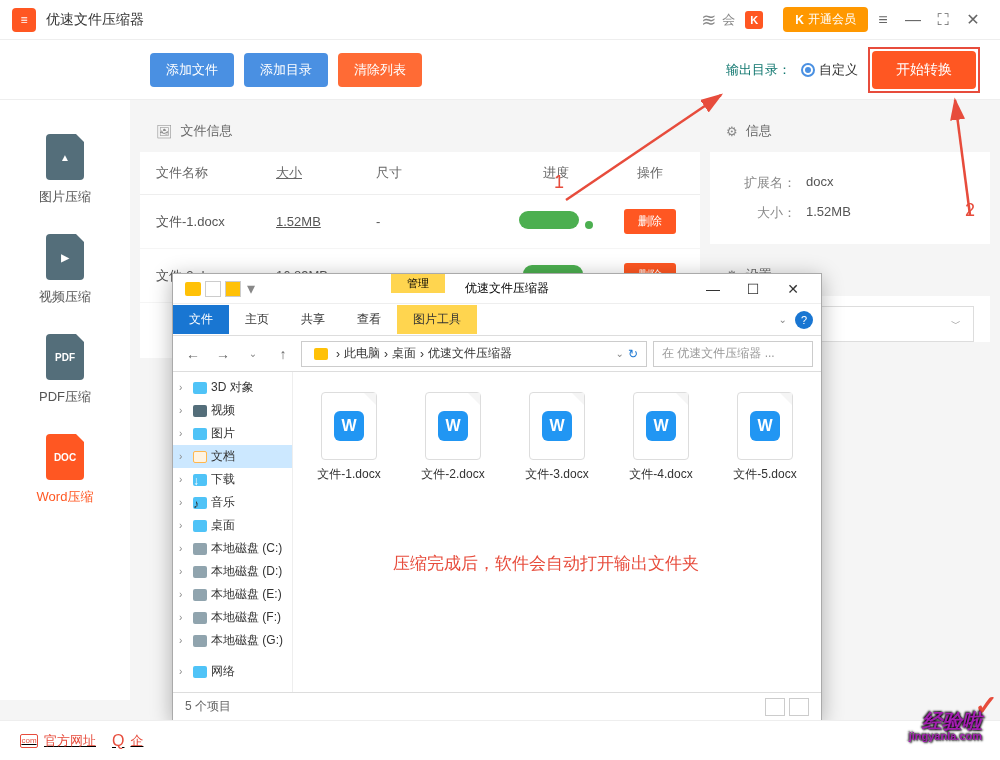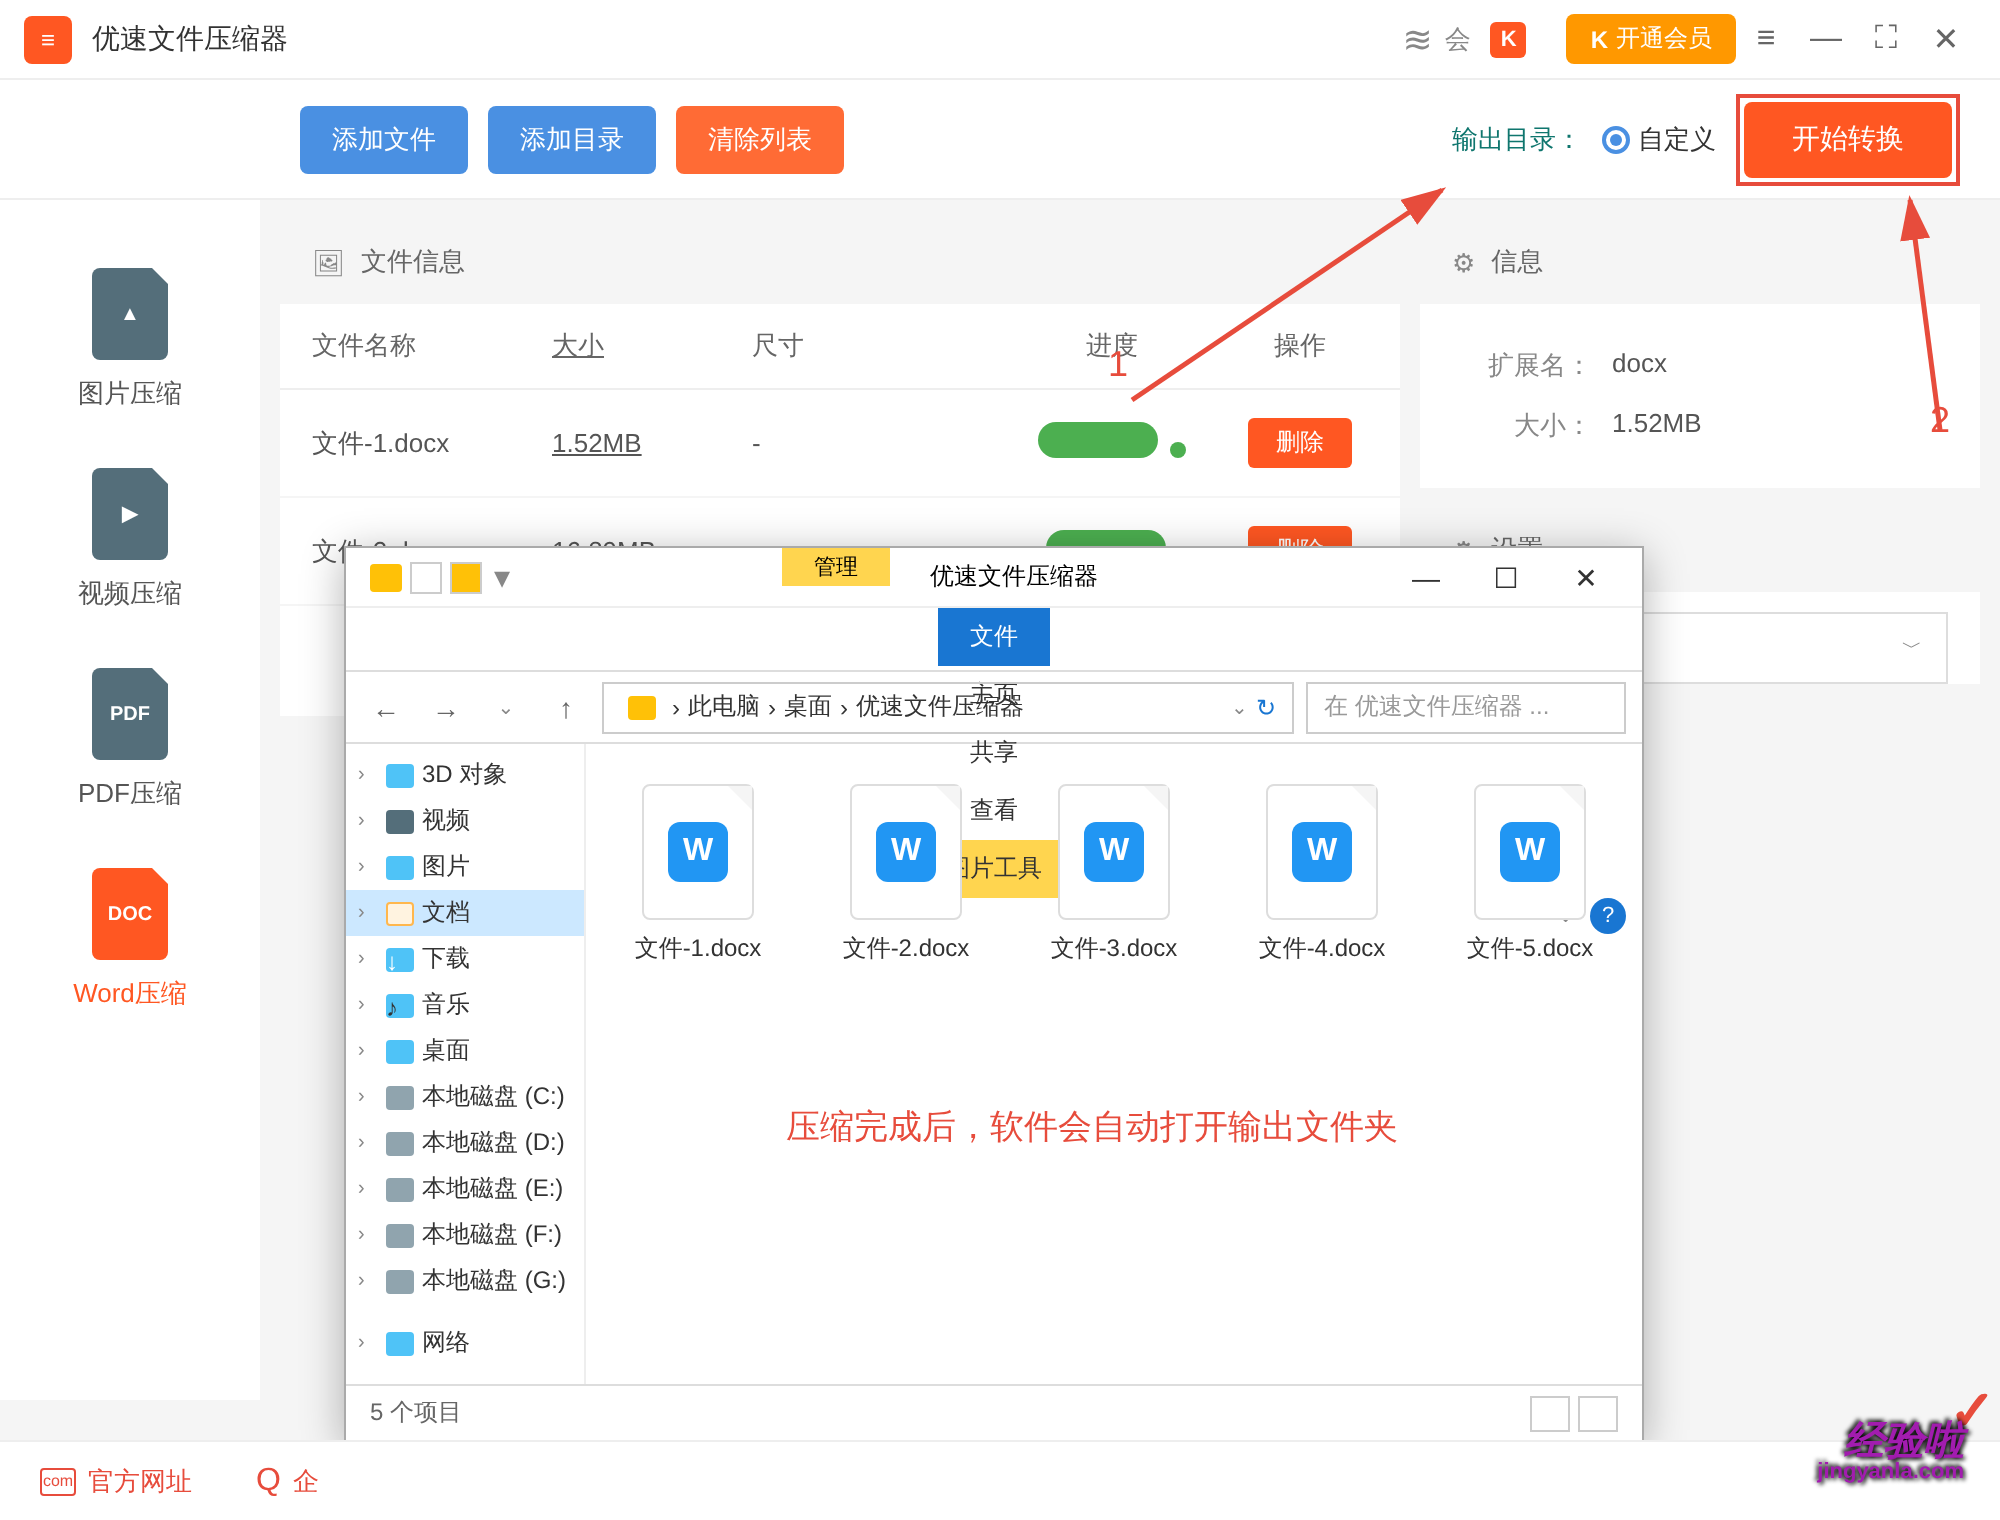--- a/index.html
+++ b/index.html
@@ -72,21 +72,21 @@
 .select-box { border: 1px solid #ddd; padding: 8px 12px; display: flex; justify-content: space-between; align-items: center; font-size: 13px; color: #555; margin: 10px 16px 16px; }
 
 
 .explorer { position: absolute; left: 172px; top: 273px; width: 650px; height: 448px; background: #fff; border: 1px solid #aaa; box-shadow: 0 4px 20px rgba(0,0,0,0.3); }
 .exp-titlebar { height: 30px; display: flex; align-items: center; padding: 0 8px; background: #fff; border-bottom: 1px solid #eee; }
 .exp-ico-folder { width: 16px; height: 14px; background: #ffc107; border-radius: 2px; margin: 0 4px; }
 .exp-qat { display: flex; gap: 4px; align-items: center; }
 .qat-item { width: 16px; height: 16px; border: 1px solid #ccc; }
 .exp-title-spacer { flex: 1; }
 .exp-winbtn { width: 40px; height: 28px; display: flex; align-items: center; justify-content: center; color: #333; font-size: 14px; }
-.exp-ribbon { height: 32px; display: flex; align-items: center; background: #fff; border-bottom: 1px solid #ddd; flex-direction: column; }
+.exp-ribbon { height: 32px; display: flex; align-items: center; background: #fff; border-bottom: 1px solid #ddd; }
 .ribbon-tab { padding: 6px 16px; font-size: 12px; color: #333; }
 .ribbon-tab.file { background: #1976d2; color: #fff; }
 .ribbon-tab.tools { background: #ffd54f; }
 .ribbon-context { background: #ffd54f; padding: 2px 16px; font-size: 11px; position: absolute; top: 0; left: 218px; }
 .exp-ribbon-right { margin-left: auto; display: flex; gap: 8px; padding-right: 8px; align-items: center; }
 .help-circle { width: 18px; height: 18px; border-radius: 50%; background: #1976d2; color: #fff; display: flex; align-items: center; justify-content: center; font-size: 11px; }
 .exp-nav { height: 36px; display: flex; align-items: center; padding: 4px 8px; gap: 6px; border-bottom: 1px solid #ddd; }
 .nav-arrow { width: 24px; height: 24px; display: flex; align-items: center; justify-content: center; color: #666; font-size: 14px; }
 .nav-path { flex: 1; border: 1px solid #ccc; height: 26px; display: flex; align-items: center; padding: 0 8px; font-size: 12px; color: #333; gap: 4px; }
 .nav-search { width: 160px; border: 1px solid #ccc; height: 26px; padding: 0 8px; font-size: 12px; color: #999; display: flex; align-items: center; }
@@ -117,21 +117,21 @@
 .status-ico { width: 20px; height: 18px; border: 1px solid #ccc; }
 .exp-annotation { position: absolute; top: 180px; left: 100px; color: #e74c3c; font-size: 17px; }
 
 
 .arrow1 { position: absolute; left: 556px; top: 90px; width: 180px; height: 120px; pointer-events: none; }
 .arrow2 { position: absolute; left: 940px; top: 95px; width: 50px; height: 130px; pointer-events: none; }
 .marker1 { position: absolute; left: 554px; top: 172px; color: #e74c3c; font-size: 18px; font-weight: normal; }
 .marker2 { position: absolute; left: 965px; top: 200px; color: #e74c3c; font-size: 18px; }
 
 
-.bottombar { position: absolute; bottom: 0; left: 0; right: 0; height: 40px; background: #fff; border-top: 1px solid #eee; display: flex; align-items: center; padding: 0 20px; gap: 32px; font-size: 13px; }
+.bottombar { position: absolute; bottom: 0; left: 0; right: 0; height: 40px; background: #fff; border-top: 1px solid #eee; display: flex; align-items: center; padding: 0 20px; gap: 16px; font-size: 13px; text-decoration: underline; }
 .bottom-link { display: flex; align-items: center; gap: 6px; color: #e74c3c; }
 .bottom-ico { width: 18px; height: 14px; border: 1px solid #e74c3c; border-radius: 2px; font-size: 8px; display: flex; align-items: center; justify-content: center; }
 
 
 .watermark { position: absolute; right: 18px; bottom: 18px; color: #a21caf; font-weight: bold; font-style: italic; text-shadow: 1px 1px 2px #000, -1px -1px 2px #000; font-size: 20px; line-height: 1; text-align: right; }
 .watermark .sub { font-size: 11px; font-style: normal; display: block; }
 .wm-check { position: absolute; right: 2px; bottom: 38px; color: #e74c3c; font-size: 28px; font-weight: bold; }
 
 
 .chev-down { font-size: 10px; color: #888; }

